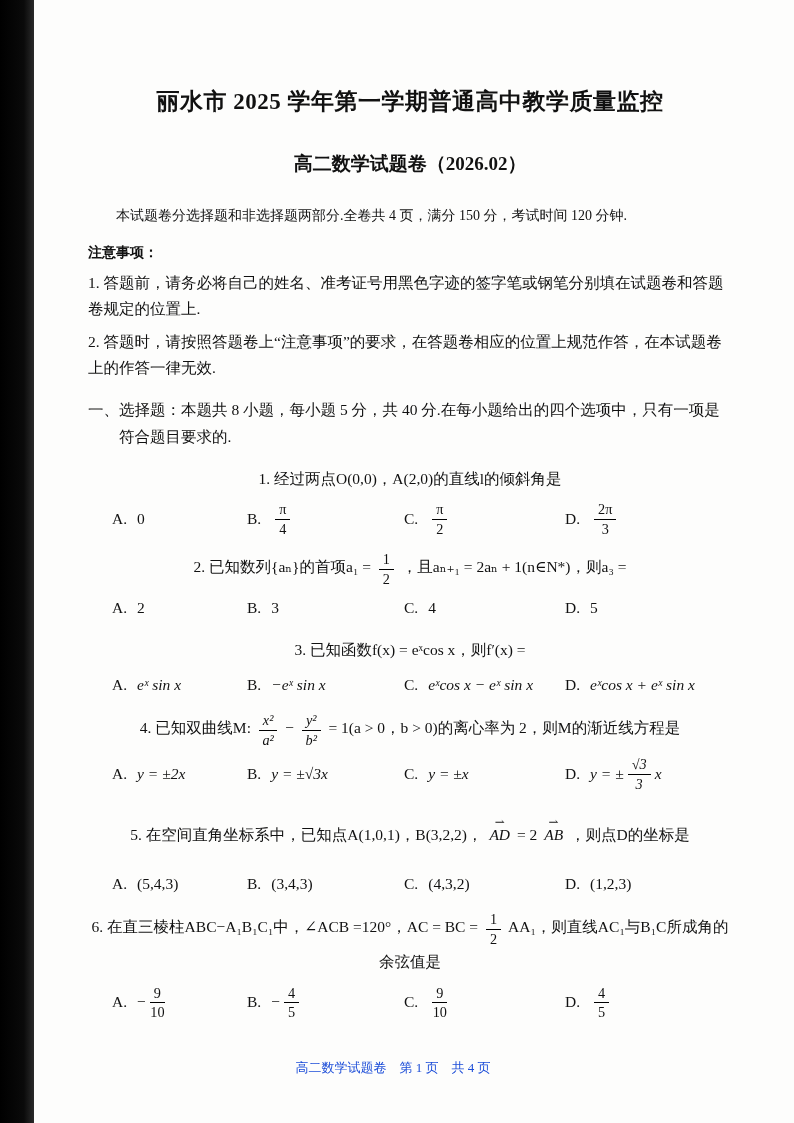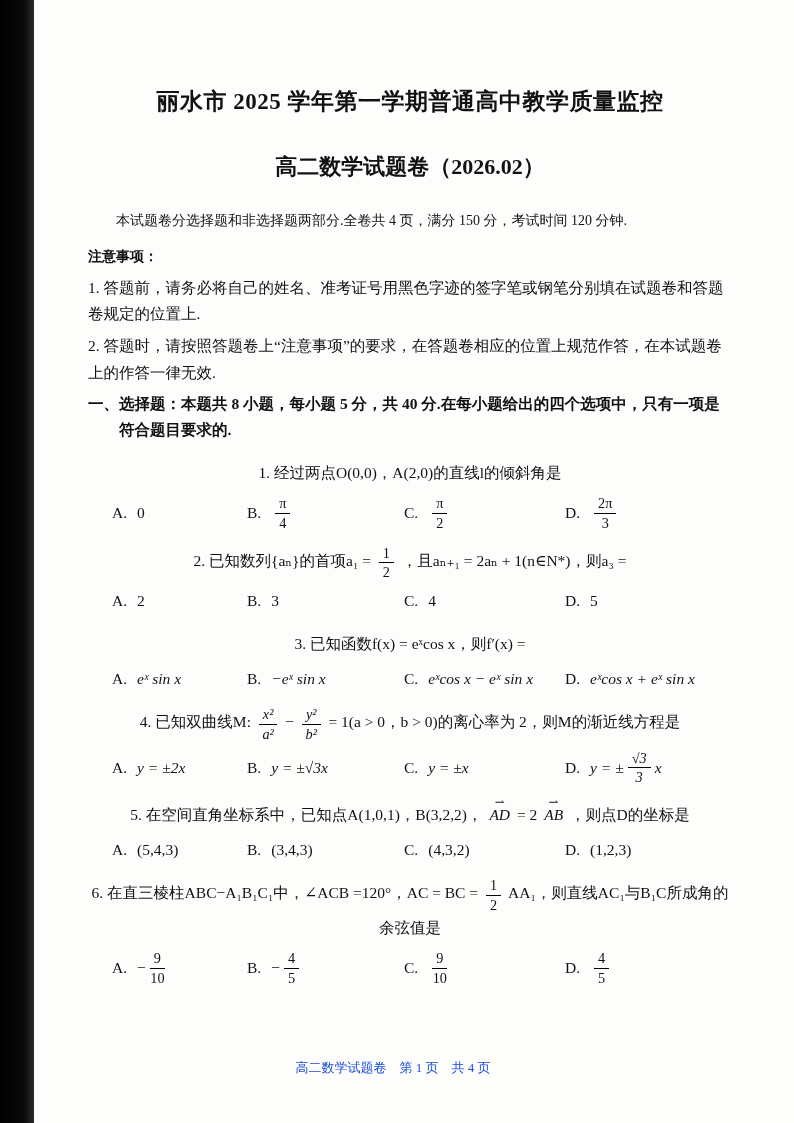--- a/index.html
+++ b/index.html
@@ -14,44 +14,44 @@
   .scan-strip {
     position:absolute; left:0; top:0; width:34px; height:100%;
     background:linear-gradient(90deg,#000 0%,#0a0a0a 70%,#2a2a2a 100%);
   }
   .content {
     position:absolute; left:34px; top:0; width:760px; height:1123px;
     padding:84px 62px 0 54px;
     font-size:15.5px; line-height:1.6;
   }
   .title { font-size:23px; font-weight:bold; text-align:center; letter-spacing:0.5px; margin:0; }
-  .subtitle { font-size:22px; font-weight:bold; text-align:center; margin-top:28px; }
+  .subtitle { font-size:19px; font-weight:bold; text-align:center; margin-top:28px; }
   .intro { margin-top:26px; text-indent:2em; font-size:14px; }
   .notice-heading { margin-top:12px; font-weight:bold; font-size:14px; }
   .notice-item { margin-top:6px; line-height:1.7; }
-  .section-heading { margin-top:5px; font-weight:bold; line-height:1.7; padding-left:2em; text-indent:-2em; }
+  .section-heading { margin-top:16px; font-weight:normal; line-height:1.7; padding-left:2em; text-indent:-2em; }
   .question { margin-top:14px; }
   .stem { line-height:1.9;text-align:center; }
   .opts {
     display:grid;
     grid-template-columns:135px 157px 161px 1fr;
     margin-left:24px; margin-top:8px;
     align-items:center; min-height:26px;
   }
   .opt { display:flex; align-items:center; }
   .olabel { margin-right:10px; }
   .oval { }
   .math { font-style:italic; }
   .frac {
     display:inline-flex; flex-direction:column; align-items:center;
     vertical-align:middle; line-height:1.15; font-size:0.92em; margin:0 4px;
   }
   .frac .fnum { border-bottom:1.3px solid #000; padding:0 4px 1px; }
   .frac .fden { padding-top:1px; }
-  .vec { position:relative; display:inline-block; font-style:italic; margin:0 3px; }
+  .vec { position:relative; display:inline-block; font-style:italic; margin:14px 3px; }
   .vec::after {
     content:"⇀"; position:absolute; left:50%; top:-0.72em;
     transform:translateX(-50%); font-size:0.78em; font-style:normal;
   }
   .footer {
     position:absolute; bottom:46px; left:54px; right:62px;
     text-align:center; font-size:13px; color:#1d4ed8;
   }
 </style>
 </head>

